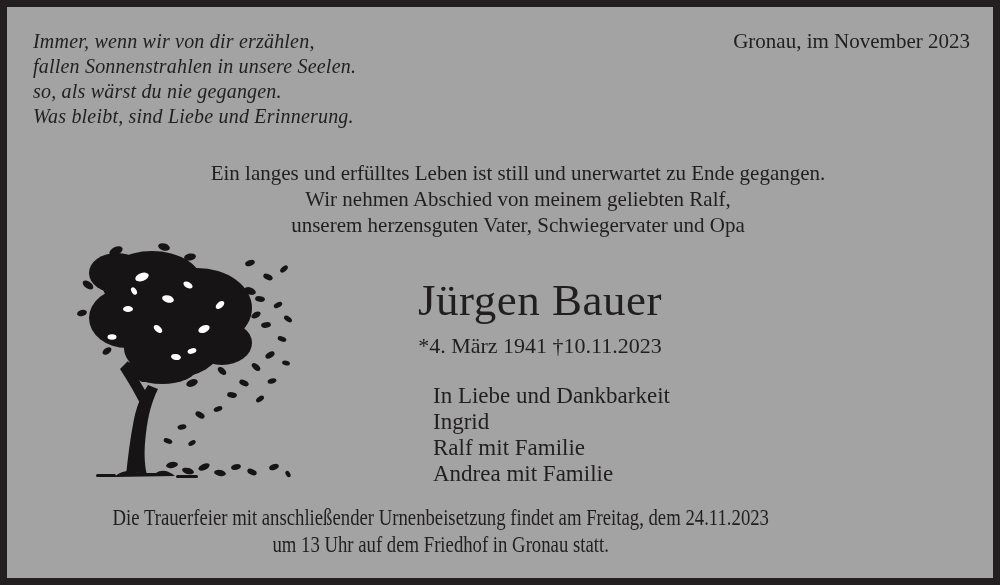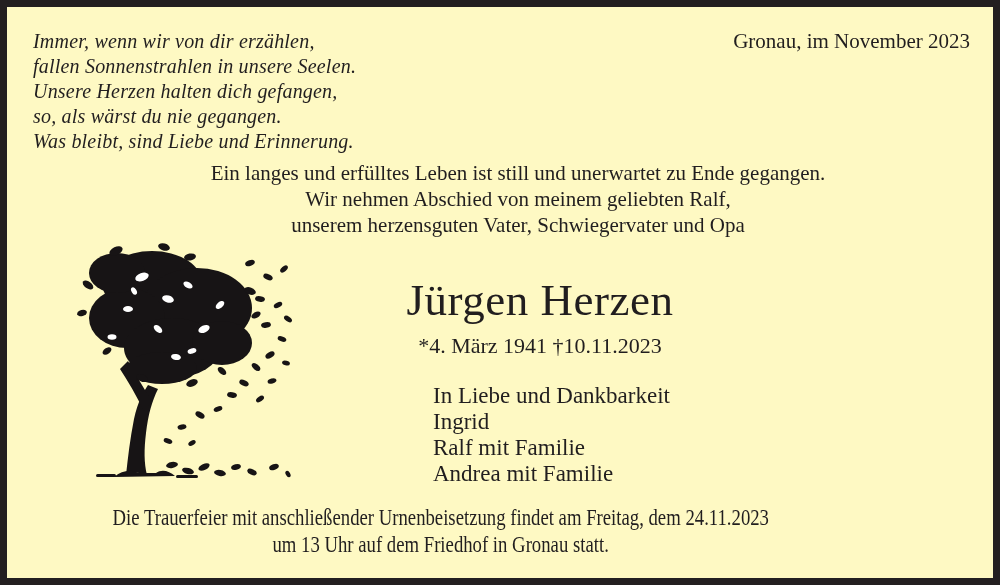--- a/index.html
+++ b/index.html
@@ -8,21 +8,21 @@
     width: 1000px;
     height: 585px;
     background: #ffffff;
   }
   .card {
     position: relative;
     width: 1000px;
     height: 585px;
     box-sizing: border-box;
     border: 7px solid #231f20;
-    background: #fef9c3;
+    background: #a3a3a3;
     color: #211e1f;
     font-family: "Liberation Serif", serif;
     overflow: hidden;
   }
   
   .poem {
     position: absolute;
     left: 26px;
     top: 22px;
     font-style: italic;
@@ -106,21 +106,20 @@
   }
 </style>
 </head>
 <body>
 
 <div class="card">
 
   <div class="poem">
     <div>Immer, wenn wir von dir erzählen,</div>
     <div>fallen Sonnenstrahlen in unsere Seelen.</div>
-    <div>Unsere Herzen halten dich gefangen,</div>
     <div>so, als wärst du nie gegangen.</div>
     <div>Was bleibt, sind Liebe und Erinnerung.</div>
   </div>
 
   <div class="place-date">Gronau, im November 2023</div>
 
   <svg class="tree" viewBox="0 0 230 245" xmlns="http://www.w3.org/2000/svg" aria-hidden="true">
     <g fill="#171415">
       <path d="M54,232 C56,214 58,196 62,176 C66,158 71,150 76,142 L86,146 C80,158 76,172 74,190 C72,206 72,220 75,232 C68,229 61,229 54,232 Z"></path>
       <path d="M72,168 C64,152 56,138 48,126 L56,118 C64,132 72,146 80,158 Z"></path>
@@ -196,21 +195,21 @@
     </g>
   </svg>
 
   <div class="announcement">
     <div>Ein langes und erfülltes Leben ist still und unerwartet zu Ende gegangen.</div>
     <div>Wir nehmen Abschied von meinem geliebten Ralf,</div>
     <div>unserem herzensguten Vater, Schwiegervater und Opa</div>
   </div>
 
   <div class="name-block">
-    <div class="deceased-name">Jürgen Herzen</div>
+    <div class="deceased-name">Jürgen Bauer</div>
     <div class="life-dates">*4. März 1941 †10.11.2023</div>
   </div>
 
   <div class="mourners">
     <div>In Liebe und Dankbarkeit</div>
     <div>Ingrid</div>
     <div>Ralf mit Familie</div>
     <div>Andrea mit Familie</div>
   </div>
 

